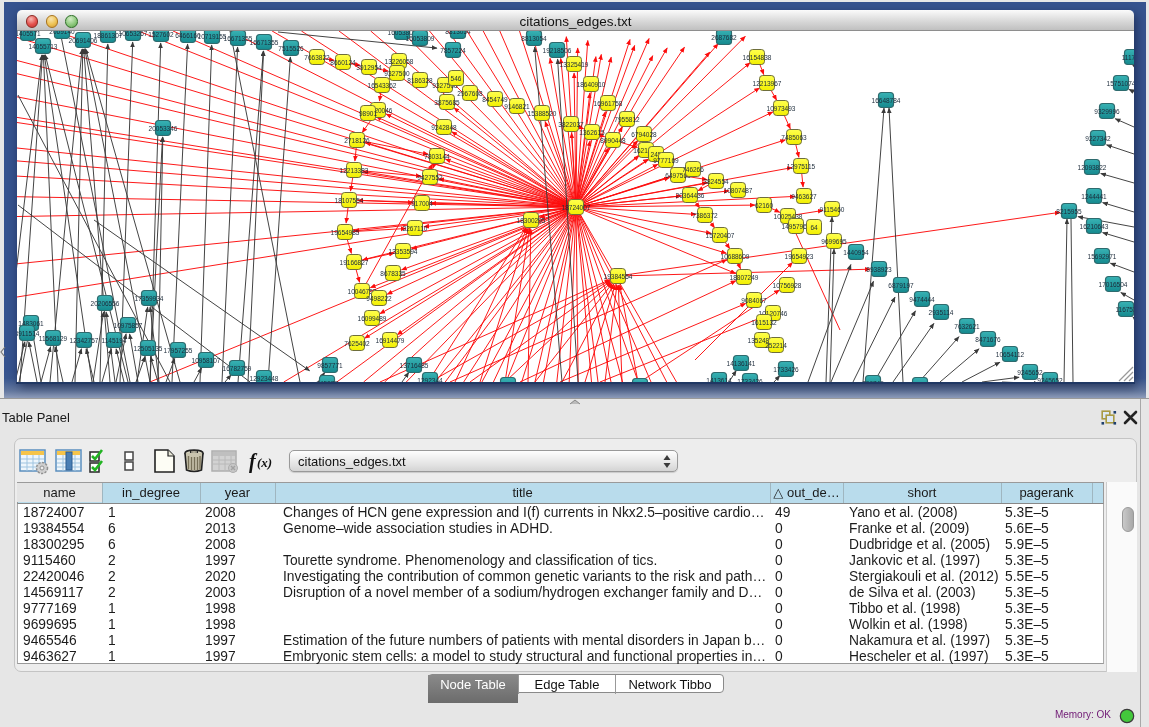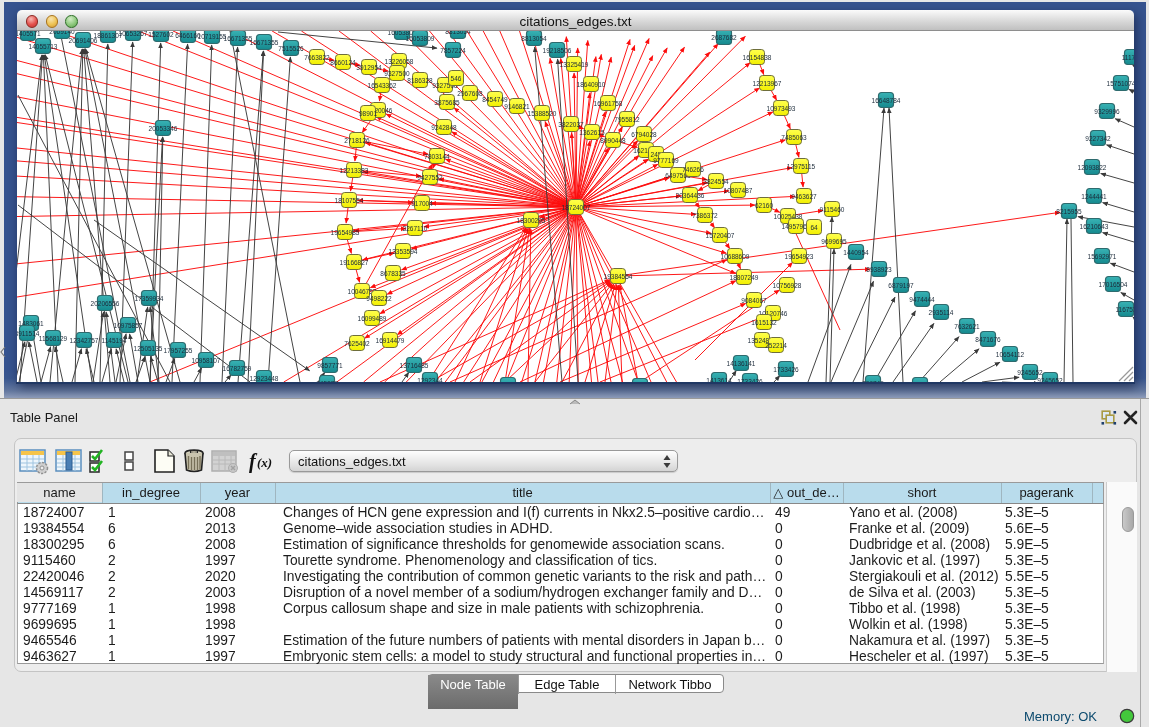--- a/index.html
+++ b/index.html
@@ -4,34 +4,34 @@
 html,body{width:1149px;height:727px;overflow:hidden;background:#e7e7e7;font-family:"Liberation Sans",sans-serif}
 .abs{position:absolute}
 #desk{left:4px;top:2px;width:1142px;height:396px;background:#36538f}
 #deskgrad{left:4px;top:370px;width:1142px;height:28px;background:linear-gradient(#36538f,#3a578f 30%,#64789f 75%,#8e9cba)}
 #frame{left:17px;top:10px;width:1117px;height:373px;box-shadow:2px 4px 10px rgba(0,0,20,.45)}
 #tbar{left:17px;top:10px;width:1117px;height:21px;border-radius:5px 5px 0 0;background:linear-gradient(#fbfbfb,#d9d9d9 55%,#c0c0c0);border-bottom:1px solid #8e8e8e}
 #tbar .tl{position:absolute;top:5px;width:12.5px;height:12.5px;border-radius:50%}
 #title{left:17px;top:13.5px;width:1117px;text-align:center;font-size:13.5px;color:#111}
 #canvas{left:17px;top:31px;width:1117px;height:351px;background:#fff;overflow:hidden}
 #panel{left:0;top:398px;width:1149px;height:329px;background:#e6e6e6;border-top:1px solid #9a9a9a}
-#ptitle{left:10px;top:410px;font-size:13px;color:#1a1a1a}
+#ptitle{left:2px;top:410px;font-size:13px;color:#1a1a1a}
 #well{left:14px;top:438px;width:1123px;height:234px;background:#ededed;border:1px solid #c4c4c4;border-radius:7px}
 #thead{left:17px;top:482px;width:1087px;height:22px;background:#b9dcec;border:1px solid #9a9a9a;border-bottom:1px solid #888}
 .hcell{position:absolute;top:485px;font-size:13px;color:#1a1a1a;text-align:center}
 .hline{position:absolute;top:483px;height:20px;width:1px;background:#9fb6c0}
 #tbody{left:17px;top:504px;width:1087px;height:160px;background:#fff;border-left:1px solid #aaa;border-right:1px solid #aaa;border-bottom:1px solid #999}
 .trow{position:absolute;left:17px;width:1087px;height:16px;font-size:13.8px;color:#1c1c1c}
 .trow span{position:absolute;top:1px;white-space:nowrap}
 #sbar{left:1106px;top:482px;width:31px;height:190px;background:#fafafa;border-left:1px solid #ccc}
 #thumb{left:1122px;top:507px;width:12px;height:25px;background:linear-gradient(90deg,#c9c9c9,#a8a8a8);border:1px solid #999;border-radius:6px}
 #tabs{left:428px;top:674px;width:296px;height:19px;border:1px solid #8a8a8a;border-radius:4px;background:#fff;overflow:hidden}
-#seg1{left:0;top:0;width:90px;height:34px;background:linear-gradient(#8a8a8a,#6b6b6b);color:#fff}
+#seg1{left:0;top:0;width:90px;height:28px;background:linear-gradient(#8a8a8a,#6b6b6b);color:#fff}
 .seg{position:absolute;font-size:13px;line-height:19px;text-align:center;color:#111}
-#mem{right:52px;top:709px;font-size:13px;color:#0c4a6e;position:absolute}
+#mem{right:38px;top:709px;font-size:10px;color:#701a75;position:absolute}
 #canvas text{font-size:6.5px;fill:#1c2b3a;text-anchor:middle;font-family:"Liberation Sans",sans-serif}
 #canvas .r{stroke:#fd0d0d;stroke-width:0.95}
 #canvas .k{stroke:#3a3a3a;stroke-width:0.95}
 #canvas .nt{fill:url(#gt);stroke:#2e6b6e;stroke-width:1.2}
 #canvas .ny{fill:url(#gy);stroke:#6e6e3c;stroke-width:1}
 </style></head><body>
 <div class="abs" id="desk"></div>
 <div class="abs" id="deskgrad"></div>
 <div class="abs" id="frame"></div>
 <div class="abs" style="left:16px;top:382px;width:1119px;height:2px;background:#203864"></div>
@@ -998,23 +998,22 @@
     <span style="left:188px">2013</span>
     <span style="left:266px;width:484px;overflow:hidden;text-overflow:ellipsis">Genome–wide association studies in ADHD.</span>
     <span style="left:758px">0</span>
     <span style="left:832px">Franke et al. (2009)</span>
     <span style="left:988px">5.6E–5</span>
   </div>
 <div class="trow" style="top:536px">
 <span style="left:6px">18300295</span>
     <span style="left:91px">6</span>
     <span style="left:188px">2008</span>
-    <span style="left:266px;width:484px;overflow:hidden;text-overflow:ellipsis">Estimation of significance thresholds for genomewide association scans.</span>
     <span style="left:758px">0</span>
-    <span style="left:832px">Dudbridge et al. (2008)</span>
+    <span style="left:832px">Dudbridge et al. (2005)</span>
     <span style="left:988px">5.9E–5</span>
   </div>
 <div class="trow" style="top:552px">
 <span style="left:6px">9115460</span>
     <span style="left:91px">2</span>
     <span style="left:188px">1997</span>
     <span style="left:266px;width:484px;overflow:hidden;text-overflow:ellipsis">Tourette syndrome. Phenomenology and classification of tics.</span>
     <span style="left:758px">0</span>
     <span style="left:832px">Jankovic et al. (1997)</span>
     <span style="left:988px">5.3E–5</span>
@@ -1034,21 +1033,20 @@
     <span style="left:188px">2003</span>
     <span style="left:266px;width:484px;overflow:hidden;text-overflow:ellipsis">Disruption of a novel member of a sodium/hydrogen exchanger family and DOCK…</span>
     <span style="left:758px">0</span>
     <span style="left:832px">de Silva et al. (2003)</span>
     <span style="left:988px">5.3E–5</span>
   </div>
 <div class="trow" style="top:600px">
 <span style="left:6px">9777169</span>
     <span style="left:91px">1</span>
     <span style="left:188px">1998</span>
-    <span style="left:266px;width:484px;overflow:hidden;text-overflow:ellipsis">Corpus callosum shape and size in male patients with schizophrenia.</span>
     <span style="left:758px">0</span>
     <span style="left:832px">Tibbo et al. (1998)</span>
     <span style="left:988px">5.3E–5</span>
   </div>
 <div class="trow" style="top:616px">
 <span style="left:6px">9699695</span>
     <span style="left:91px">1</span>
     <span style="left:188px">1998</span>
     <span style="left:758px">0</span>
     <span style="left:832px">Wolkin et al. (1998)</span>

